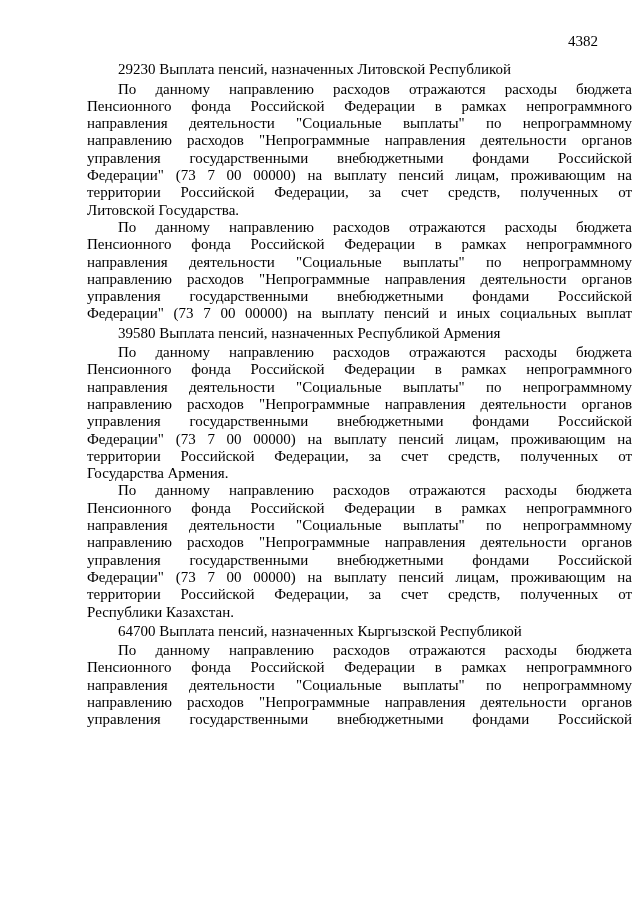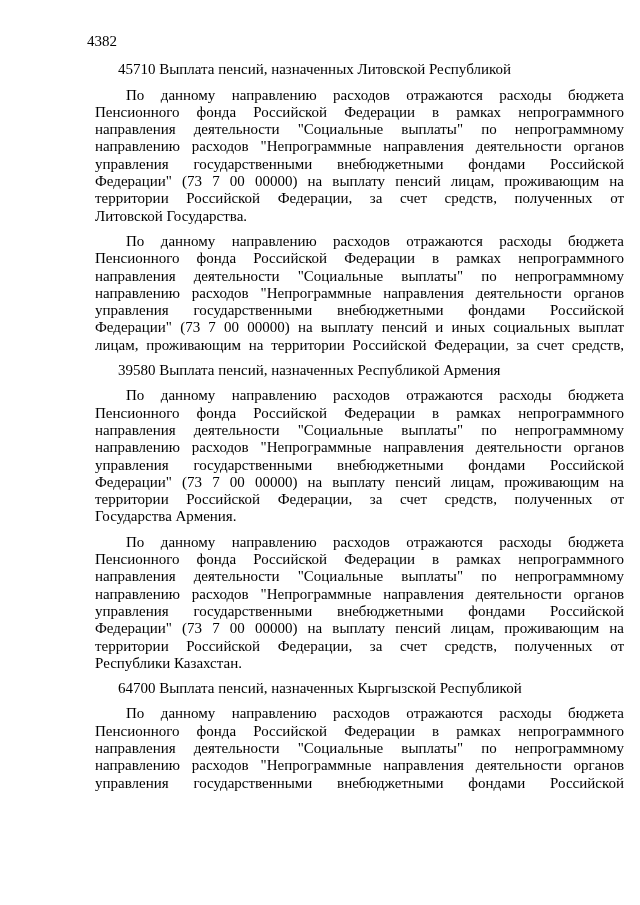--- a/index.html
+++ b/index.html
@@ -17,28 +17,28 @@
     width: 640px;
     height: 905px;
     padding: 33px 8px 0 87px;
     background: #ffffff;
     color: #000000;
     font-family: "Liberation Serif", "DejaVu Serif", serif;
     font-size: 15px;
     line-height: 17.3px;
   }
   .pnum {
-    text-align: left;
+    text-align: right;
     margin: 0 34px 11px 0;
   }
   .heading {
     margin: 2px 0;
   }
   .para {
-    margin: 8px;
+    margin: 0;
   }
   .line {
     display: block;
     text-align: justify;
     text-align-last: justify;
     white-space: nowrap;
   }
   .line.first {
     text-indent: 31px;
   }
@@ -46,40 +46,39 @@
     text-align-last: left;
   }
 </style>
 </head>
 <body>
 
 <div class="page">
   <div class="pnum">4382</div>
   <div id="sections">
       <div class="heading">
-        <div class="line first end">45710 Выплата пенсий, назначенных Литовской Республикой</div>
+        <div class="line first end">29230 Выплата пенсий, назначенных Литовской Республикой</div>
       </div>
       <div class="para">
         <div class="line first">По данному направлению расходов отражаются расходы бюджета</div>
         <div class="line">Пенсионного фонда Российской Федерации в рамках непрограммного</div>
         <div class="line">направления деятельности "Социальные выплаты" по непрограммному</div>
         <div class="line">направлению расходов "Непрограммные направления деятельности органов</div>
         <div class="line">управления государственными внебюджетными фондами Российской</div>
         <div class="line">Федерации" (73 7 00 00000) на выплату пенсий лицам, проживающим на</div>
         <div class="line">территории Российской Федерации, за счет средств, полученных от</div>
         <div class="line end">Литовской Государства.</div>
       </div>
       <div class="para">
         <div class="line first">По данному направлению расходов отражаются расходы бюджета</div>
         <div class="line">Пенсионного фонда Российской Федерации в рамках непрограммного</div>
         <div class="line">направления деятельности "Социальные выплаты" по непрограммному</div>
         <div class="line">направлению расходов "Непрограммные направления деятельности органов</div>
         <div class="line">управления государственными внебюджетными фондами Российской</div>
         <div class="line">Федерации" (73 7 00 00000) на выплату пенсий и иных социальных выплат</div>
-        <div class="line">лицам, проживающим на территории Российской Федерации, за счет средств,</div>
       </div>
       <div class="heading">
         <div class="line first end">39580 Выплата пенсий, назначенных Республикой Армения</div>
       </div>
       <div class="para">
         <div class="line first">По данному направлению расходов отражаются расходы бюджета</div>
         <div class="line">Пенсионного фонда Российской Федерации в рамках непрограммного</div>
         <div class="line">направления деятельности "Социальные выплаты" по непрограммному</div>
         <div class="line">направлению расходов "Непрограммные направления деятельности органов</div>
         <div class="line">управления государственными внебюджетными фондами Российской</div>

